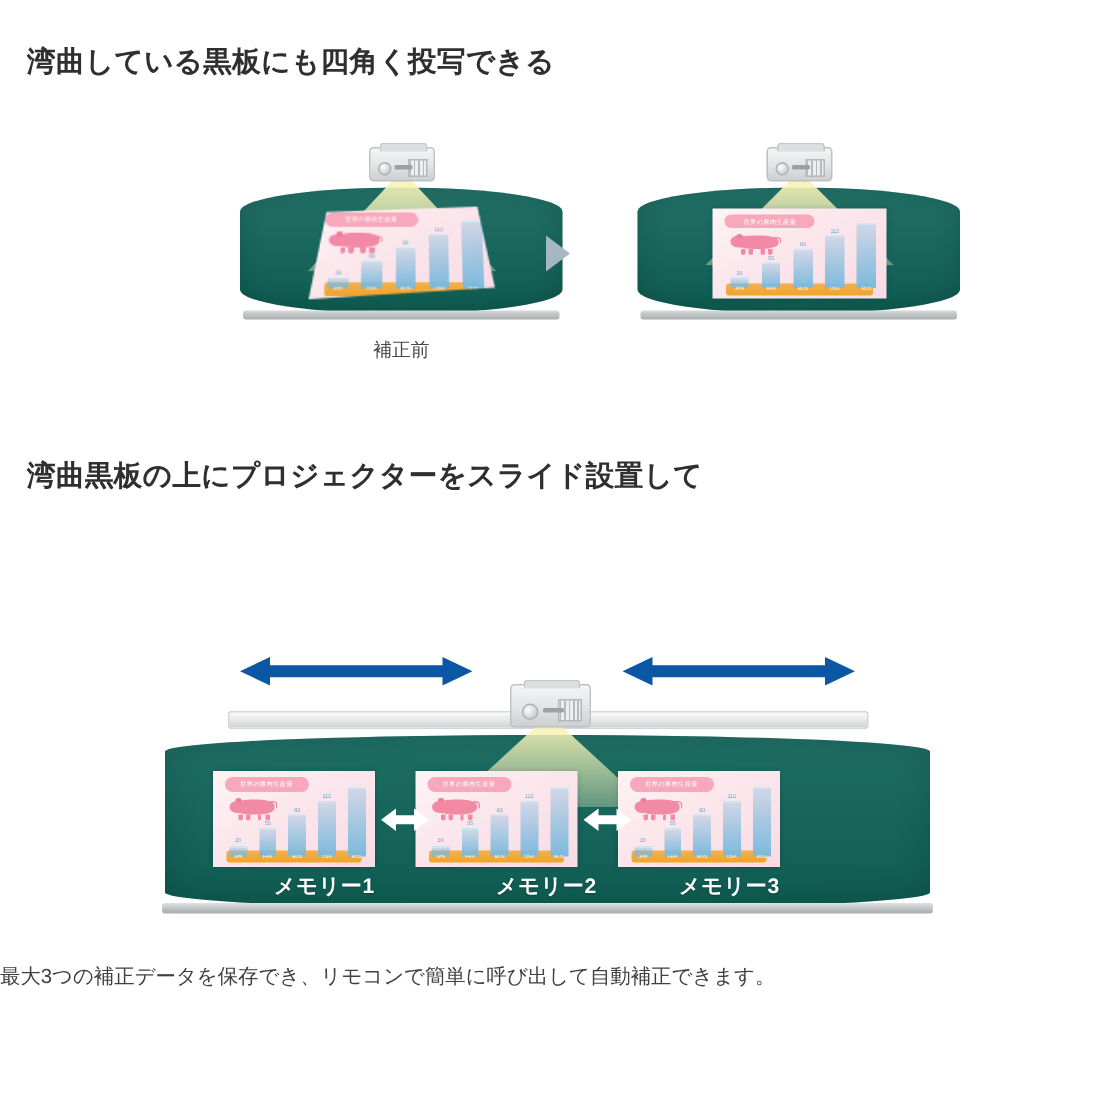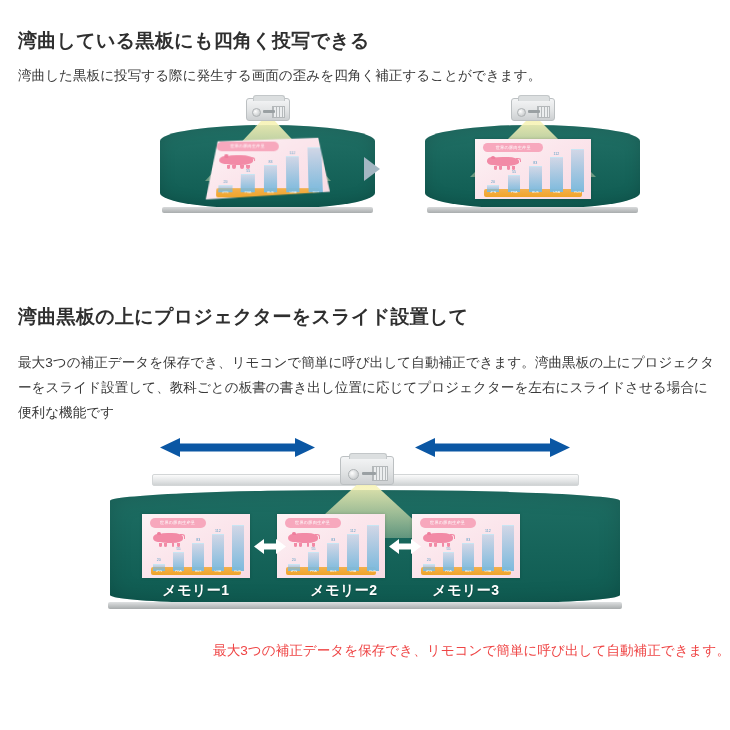--- a/index.html
+++ b/index.html
@@ -39,23 +39,23 @@
   }
   #heading-1 { top: 12px; }
   #lead-1 { top: 49px; }
   #heading-2 { top: 288px; }
   #lead-2 { top: 336px; }
 
   .caption-center {
     position: absolute;
     left: 0;
     width: 730px;
-    text-align: right;
+    text-align: left;
     font-size: 13.6px;
-    color: #ef4444;
+    color: #404040;
   }
   #bottom-caption { top: 628px; }
 
   
   #figure-before-after {
     position: absolute;
     left: 0; top: 95px;
     width: 730px; height: 155px;
   }
   .board-unit { position: absolute; width: 215px; height: 128px; }
@@ -373,21 +373,21 @@
     width: 514px; height: 7px;
     background: linear-gradient(180deg,#dfe1e2,#a7abac);
     border-radius: 2px;
     z-index: 4;
   }
 
   .memory-label {
     position: absolute;
     top: 86px;
     width: 108px;
-    text-align: center;
+    text-align: right;
     color: #ffffff;
     font-size: 14px;
     font-weight: 700;
     letter-spacing: .5px;
     z-index: 5;
     text-shadow: 0 1px 1px rgba(0,0,0,.25);
   }
   #memory-label-1 { left: 18px; }
   #memory-label-2 { left: 166px; }
   #memory-label-3 { left: 288px; }
@@ -411,21 +411,20 @@
 
   svg { display: block; }
 </style>
 </head>
 <body>
 
 <div class="page">
 
   <h2 class="section-heading" id="heading-1">湾曲している黒板にも四角く投写できる</h2>
 
-  <p class="body-text" id="lead-1">湾曲した黒板に投写する際に発生する画面の歪みを四角く補正することができます。</p>
 
   <div id="figure-before-after">
 
     <div class="board-unit" id="board-unit-before">
       <div class="projector" id="projector-before">
         <span class="lens"></span>
         <span class="vent"></span>
         <span class="brand"></span>
       </div>
       <div class="light-cone" id="cone-before"></div>
@@ -469,20 +468,21 @@
         <div class="axis-labels">
             <span class="axis-label">JPN</span>
             <span class="axis-label">FRA</span>
             <span class="axis-label">BUS</span>
             <span class="axis-label">USA</span>
             <span class="axis-label">RUS</span>
           </div>
       </div>
 
       <div class="board-tray"></div>
+      <div class="board-label">補正前</div>
     </div>
 
     <div id="separator-triangle"></div>
 
     <div class="board-unit" id="board-unit-after">
       <div class="projector" id="projector-after">
         <span class="lens"></span>
         <span class="vent"></span>
         <span class="brand"></span>
       </div>
@@ -532,21 +532,20 @@
             <span class="axis-label">RUS</span>
           </div>
       </div>
 
       <div class="board-tray"></div>
     </div>
   </div>
 
   <h2 class="section-heading" id="heading-2">湾曲黒板の上にプロジェクターをスライド設置して</h2>
 
-  <p class="body-text" id="lead-2">最大3つの補正データを保存でき、リモコンで簡単に呼び出して自動補正できます。湾曲黒板の上にプロジェクターをスライド設置して、教科ごとの板書の書き出し位置に応じてプロジェクターを左右にスライドさせる場合に便利な機能です</p>
 
   <div id="figure-memories">
 
     <div class="blue-arrow" id="blue-arrow-left" style="color: rgb(11, 87, 164);">
       <svg viewBox="0 0 155 19" width="155" height="19" aria-hidden="true">
         <polygon points="0,9.5 20,0 20,5.5 135,5.5 135,0 155,9.5 135,19 135,13.5 20,13.5 20,19" fill="currentColor"></polygon>
       </svg>
     </div>
     <div class="blue-arrow" id="blue-arrow-right" style="color: rgb(11, 87, 164);">
       <svg viewBox="0 0 155 19" width="155" height="19" aria-hidden="true">

